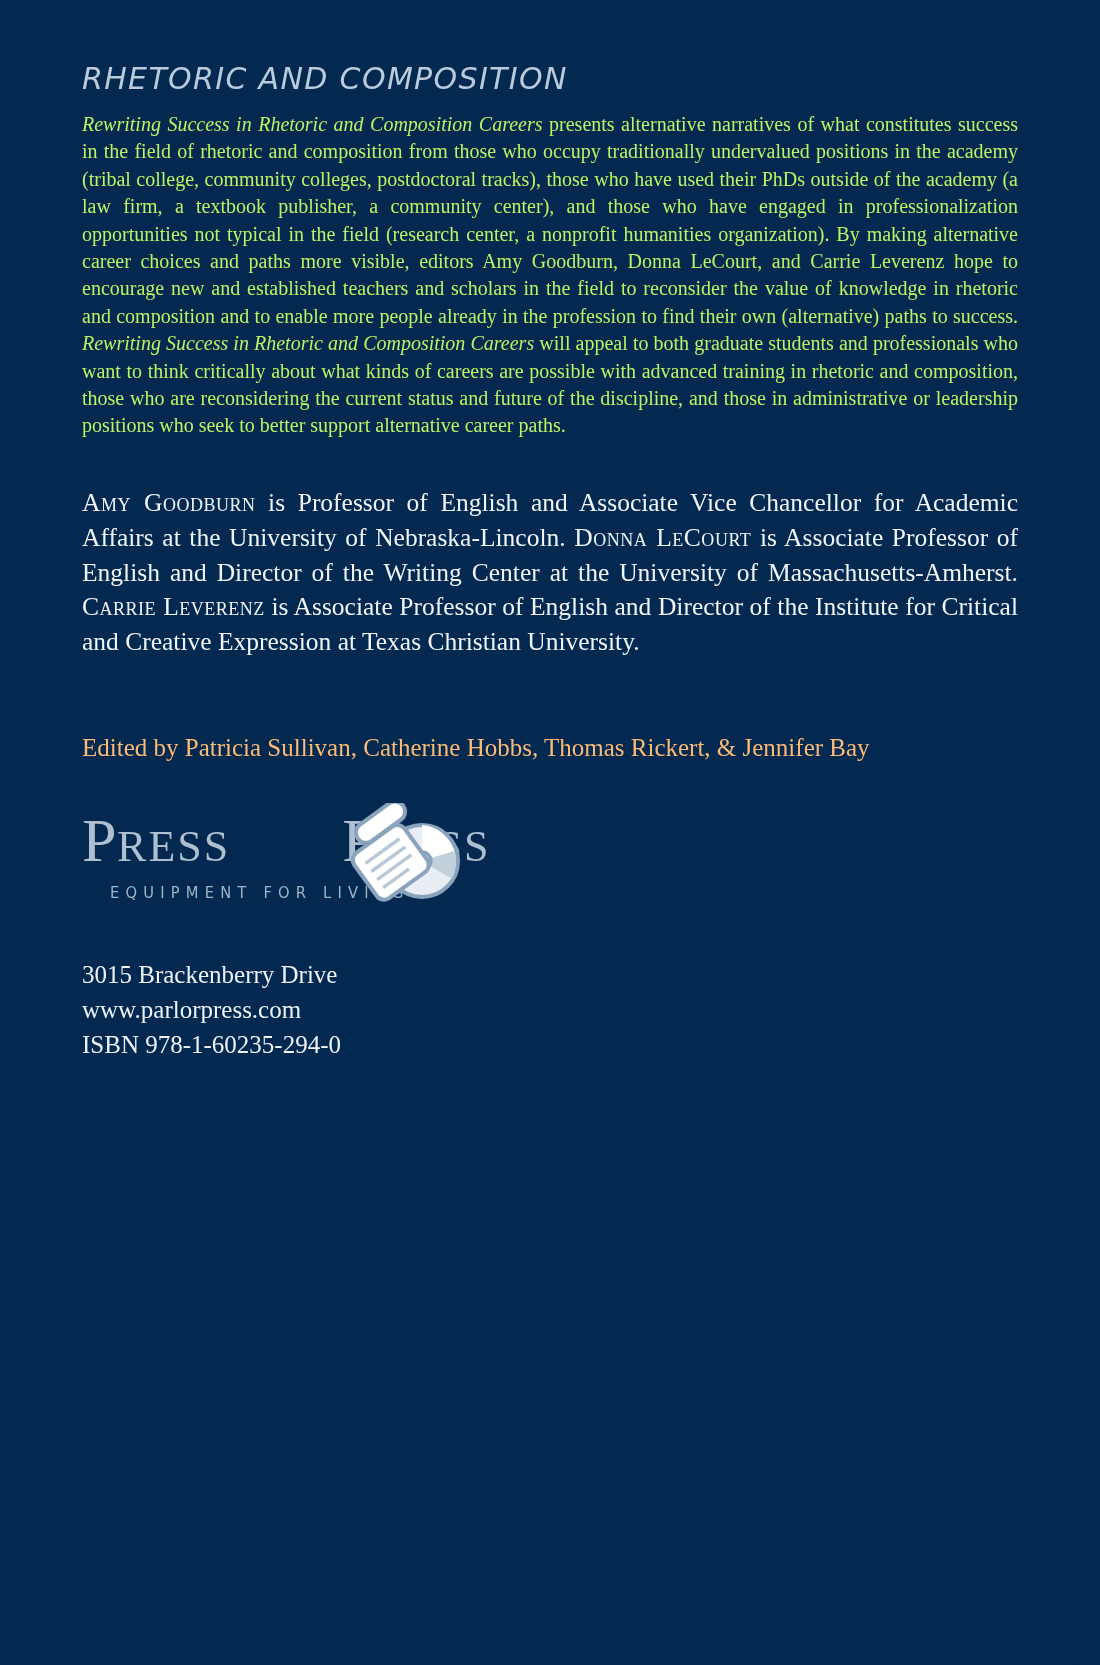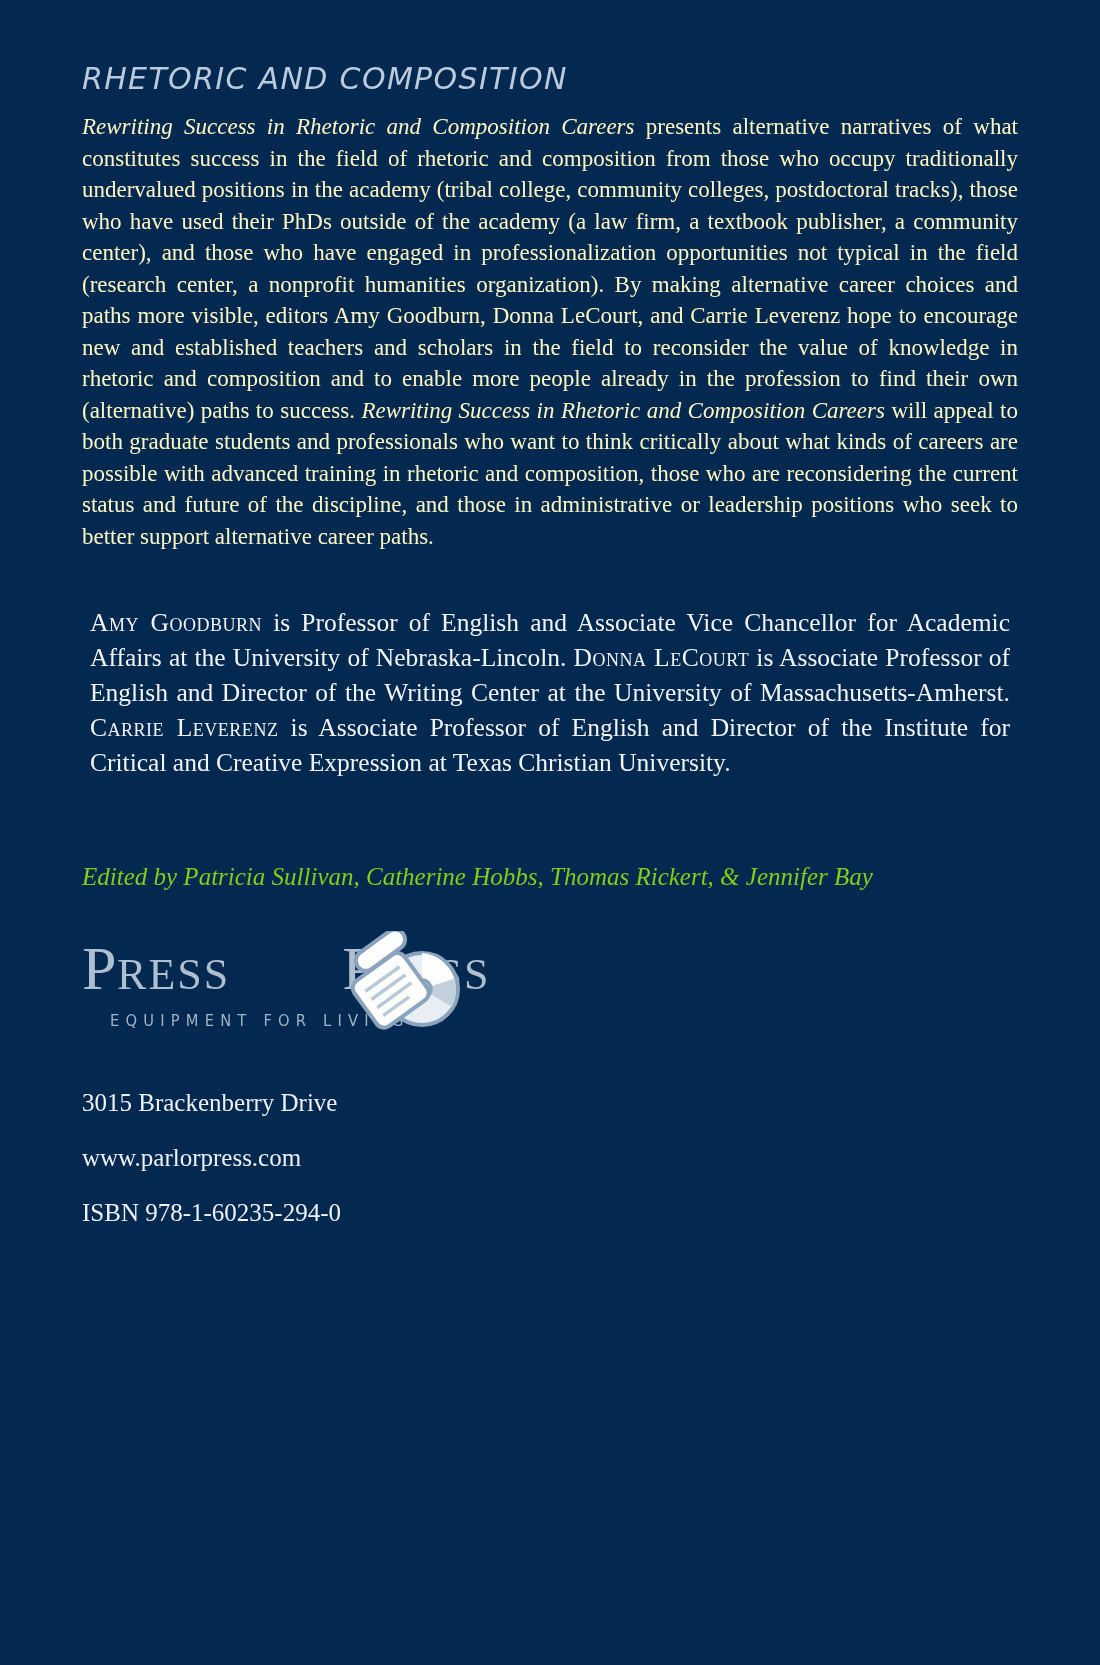--- a/index.html
+++ b/index.html
@@ -39,52 +39,51 @@
     margin: 0 0 16px 0;
   }
   #series-heading {
     font-size: 30px;
     line-height: 1.1;
     margin: 0 0 10px 0;
   }
 
   
   .blurb {
-    color: #fef9c3;
-    font-size: 23px;
+    color: #bef264;
+    font-size: 20px;
     line-height: 1.37;
     text-align: justify;
     text-justify: inter-word;
     margin: 0;
     hyphens: none;
   }
   .blurb em, .italic-title {
     font-style: italic;
   }
   .bio {
     color: #f2f5f8;
     font-size: 25.5px;
     line-height: 1.37;
     text-align: justify;
-    margin: 8px;
+    margin: 0;
   }
   .smallcaps {
     font-variant: small-caps;
     letter-spacing: 0.02em;
   }
 
   .gap-after-blurb { height: 46px; }
   .gap-after-bio { height: 72px; }
 
   .editors-line {
-    color: #84cc16;
+    color: #fdba74;
     font-size: 25px;
     line-height: 1.3;
     margin: 0;
-    font-style: italic;
   }
 
   
   .logo-block {
     margin-top: 44px;
     position: relative;
     width: 560px;
     height: 110px;
   }
   .logo-wordmark {
@@ -124,21 +123,21 @@
     height: 116px;
   }
 
   
   .imprint {
     margin-top: 38px;
     color: #eef2f7;
     font-size: 25px;
     line-height: 1.4;
   }
-  .imprint div { white-space: pre; margin-top: 20px; }
+  .imprint div { white-space: pre; }
   .san-line { letter-spacing: 0.06em; }
 </style>
 </head>
 <body>
 
 <div class="page">
 
   <h1 class="casual-heading" id="section-heading">RHETORIC AND COMPOSITION</h1>
 
   <p class="blurb"><em class="italic-title">Rewriting Success in Rhetoric and Composition Careers</em><span> presents alternative narratives of what constitutes success in the field of rhetoric and composition from those who occupy traditionally undervalued positions in the academy (tribal college, community colleges, postdoctoral tracks), those who have used their PhDs outside of the academy (a law firm, a textbook publisher, a community center), and those who have engaged in professionalization opportunities not typical in the field (research center, a nonprofit humanities organization). By making alternative career choices and paths more visible, editors Amy Goodburn, Donna LeCourt, and Carrie Leverenz hope to encourage new and established teachers and scholars in the field to reconsider the value of knowledge in rhetoric and composition and to enable more people already in the profession to find their own (alternative) paths to success. </span><em class="italic-title">Rewriting Success in Rhetoric and Composition Careers</em><span> will appeal to both graduate students and professionals who want to think critically about what kinds of careers are possible with advanced training in rhetoric and composition, those who are reconsidering the current status and future of the discipline, and those in administrative or leadership positions who seek to better support alternative career paths.</span></p>

